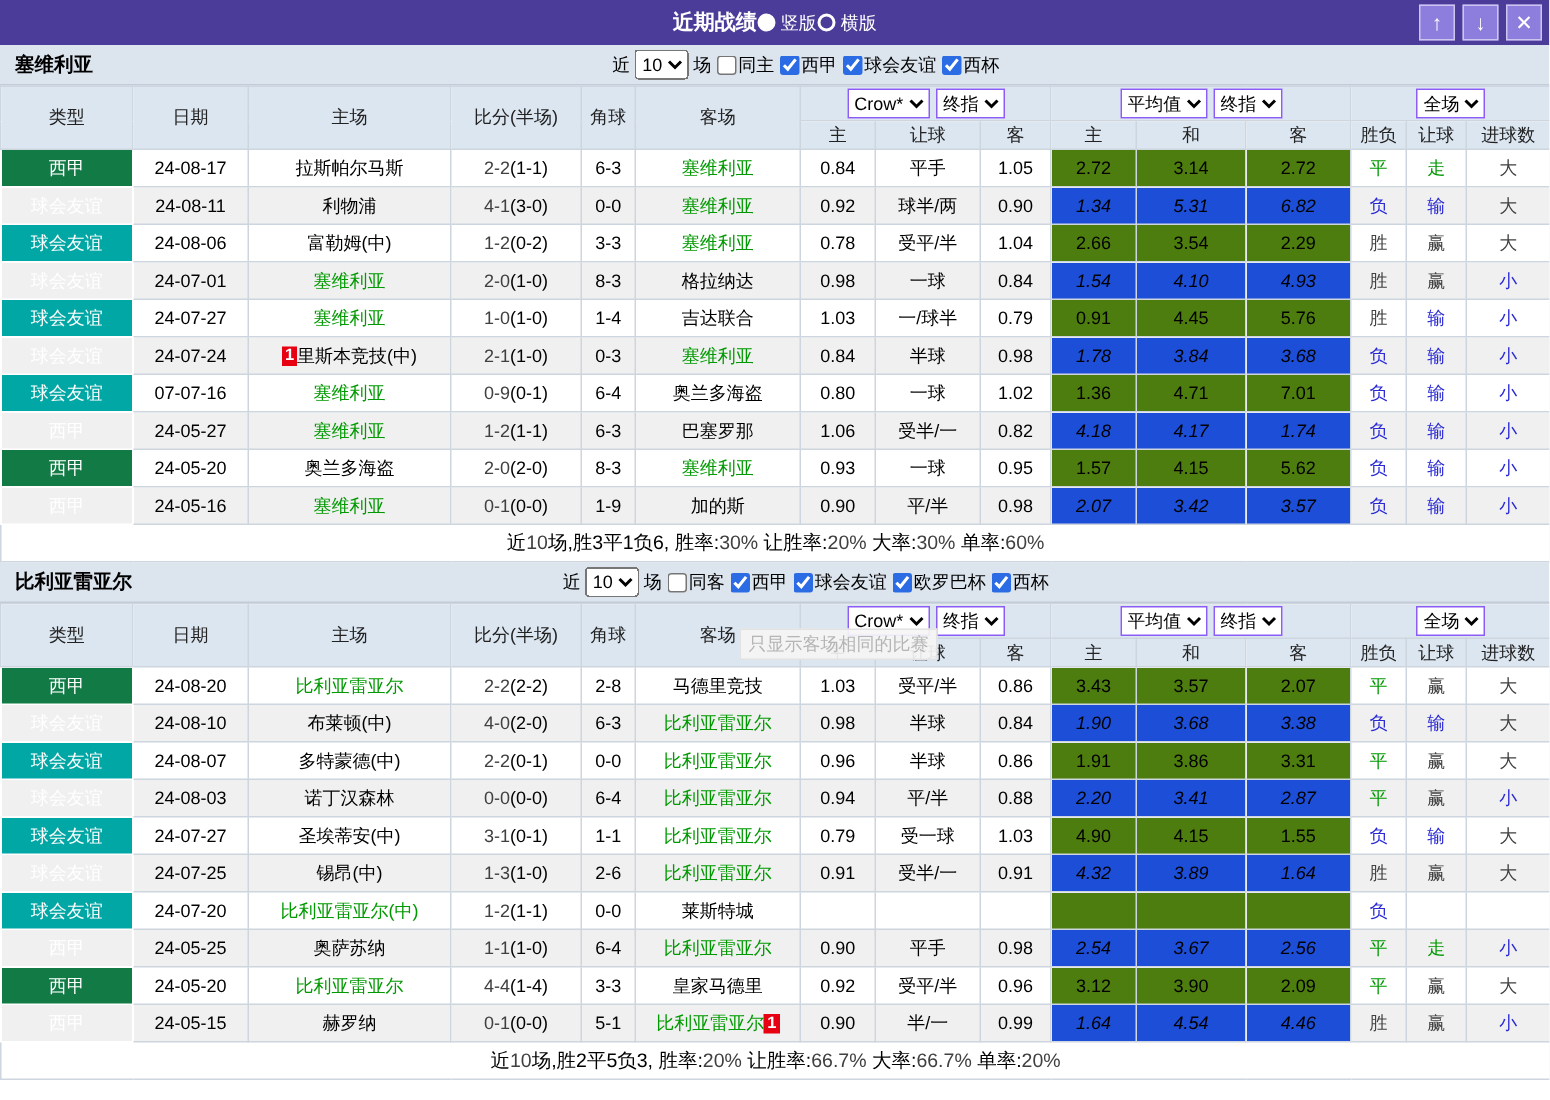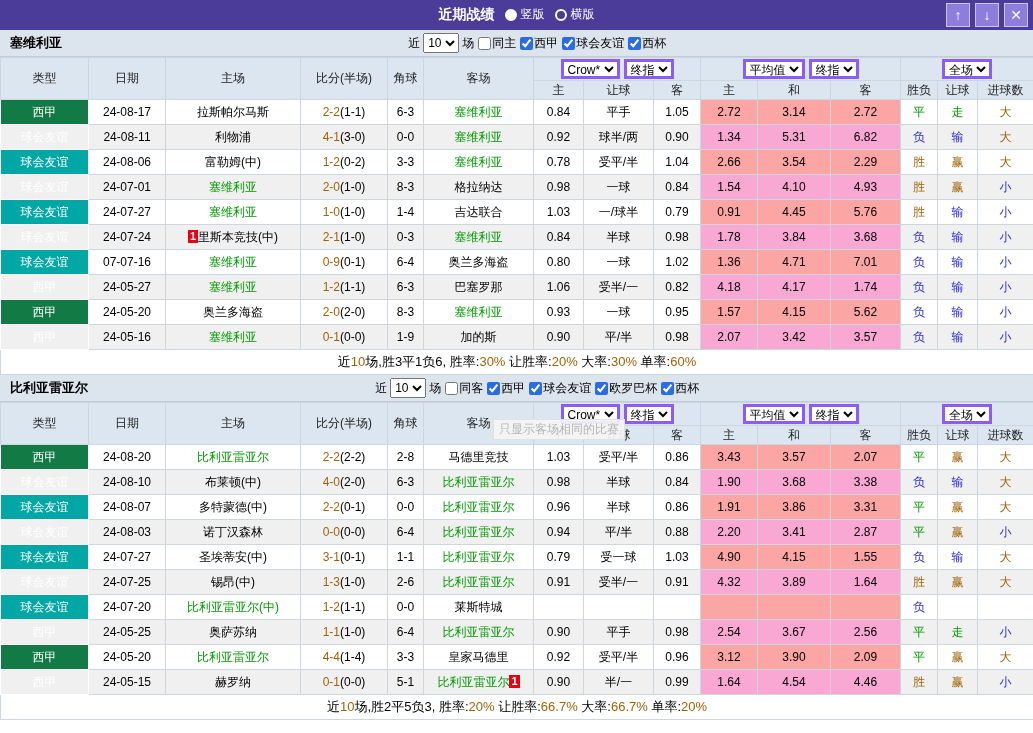--- a/index.html
+++ b/index.html
@@ -1,49 +1,49 @@
 <!DOCTYPE html>
 <html><head>
 <meta charset="utf-8">
 <style>
   * { box-sizing: border-box; }
   body { margin:0; background:#fff; font-family:"Liberation Sans","DejaVu Sans",sans-serif; font-size:12px; color:#000; }
   .window { position:relative; width:1033px; height:733px; background:#fff; overflow:hidden; }
 
   .titlebar { height:30px; background:#4b3c99; position:relative; display:flex; align-items:center; justify-content:center; color:#fff; }
-  .title-group { display:flex; align-items:flex-start; gap:10px; }
+  .title-group { display:flex; align-items:center; }
   .page-title { font-weight:bold; font-size:14px; }
   .radio-opt { display:flex; align-items:center; gap:4px; font-size:12px; cursor:pointer; }
   .radio-dot { width:12px; height:12px; border:2px solid #fff; border-radius:50%; }
   .radio-dot.sel { background:#fff; }
   .win-buttons { position:absolute; right:5px; top:3px; display:flex; gap:5px; }
   .win-btn { width:24px; height:24px; background:#8d7ddd; border:1px solid #cdc4f0; color:#fff;
              display:flex; align-items:center; justify-content:center; font-size:14px; font-weight:bold; cursor:pointer; }
 
   .section-bar { height:27px; background:#dce4ee; position:relative; display:flex; align-items:center; border-bottom:1px solid #c2ccd8; }
   .team-name { font-weight:bold; padding-left:10px; font-size:13px; }
   .filters { position:absolute; left:52%; transform:translateX(-50%); display:flex; align-items:center; gap:3px; white-space:nowrap; }
   .filters select { height:20px; font-size:12px; }
   .chk { display:flex; align-items:center; }
   input[type=checkbox] { width:13px; height:13px; accent-color:#2b6be4; margin:0 1px; }
 
   table.grid { border-collapse:collapse; table-layout:fixed; width:1033px; }
   .grid th, .grid td { border:1px solid #cdd5de; text-align:center; padding:0; font-weight:normal; overflow:hidden; white-space:nowrap; }
   .grid thead th { background:#dce6f1; height:19px; font-size:12px; color:#222; }
   .grid thead tr.sel-row th { height:23px; }
-  .hdr-select { height:20px; font-size:12px; margin:0 2px; background:#fff; border:3px solid #8b5cf6; }
+  .hdr-select { height:20px; font-size:12px; margin:0 2px; background:#fff; border:1px solid #8b5cf6; }
   .grid tbody td { height:25px; font-size:12px; background:#fff; }
   .grid tbody tr.even td { background:#f0f0f0; }
-  .grid tbody td.avgcol { background:#fca5a5; }
-  .grid tbody tr.even td.avgcol { background:#f9a8d4; }
+  .grid tbody td.avgcol { background:#4d7c0f; }
+  .grid tbody tr.even td.avgcol { background:#1d4ed8;font-style:italic; }
   .grid td.typecell { color:#fff; border-color:#fff; font-size:12px; }
   .typecell.liga { background:#117a45; }
   .typecell.friendly { background:#01a7a4; }
   .green { color:#009900; }
-  .red { color:#a16207; }
+  .red { color:#404040; }
   .blue { color:#2a2ad4; }
   .grid tr.summary td { height:25px; font-size:13px; background:#fff; }
   .badge { display:inline-block; background:#e60012; color:#fff; font-size:11px; line-height:13px; padding:0 2px; font-weight:bold; vertical-align:1px; }
   .away-tooltip { position:absolute; left:493px; top:419px; background:rgba(245,245,245,0.92);
                   border:1px solid #e2e2e2; color:#b5b5b5; font-size:12px; padding:1px 5px; z-index:5; }
 </style>
 </head>
 <body>
 
 <div class="window">

